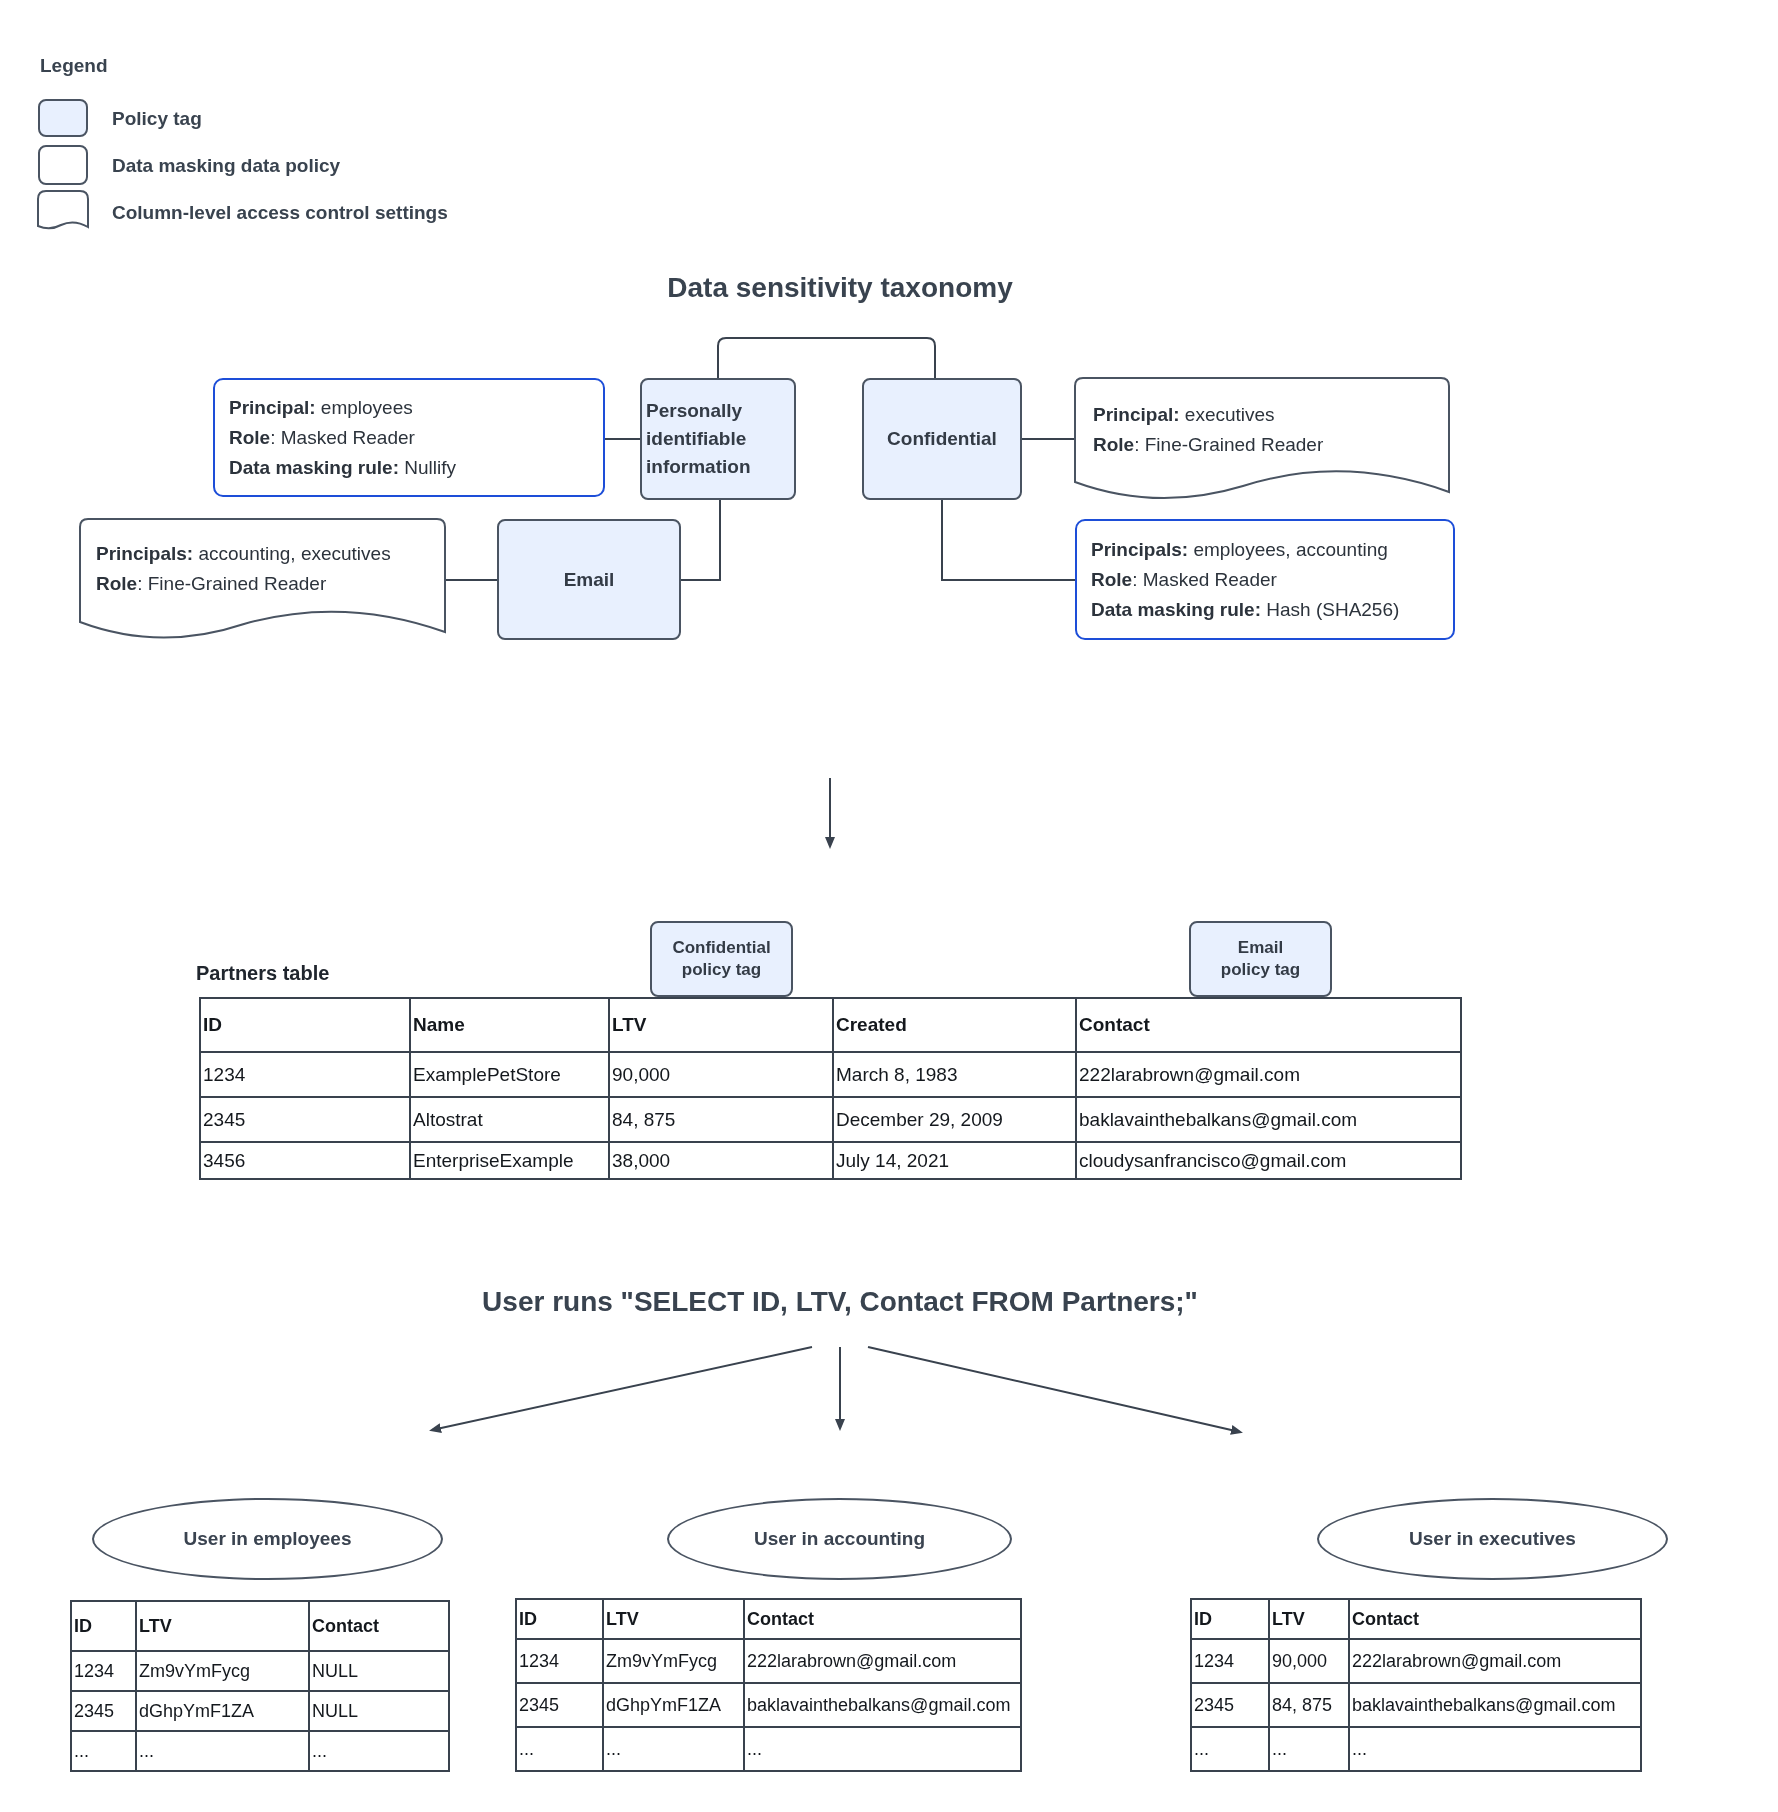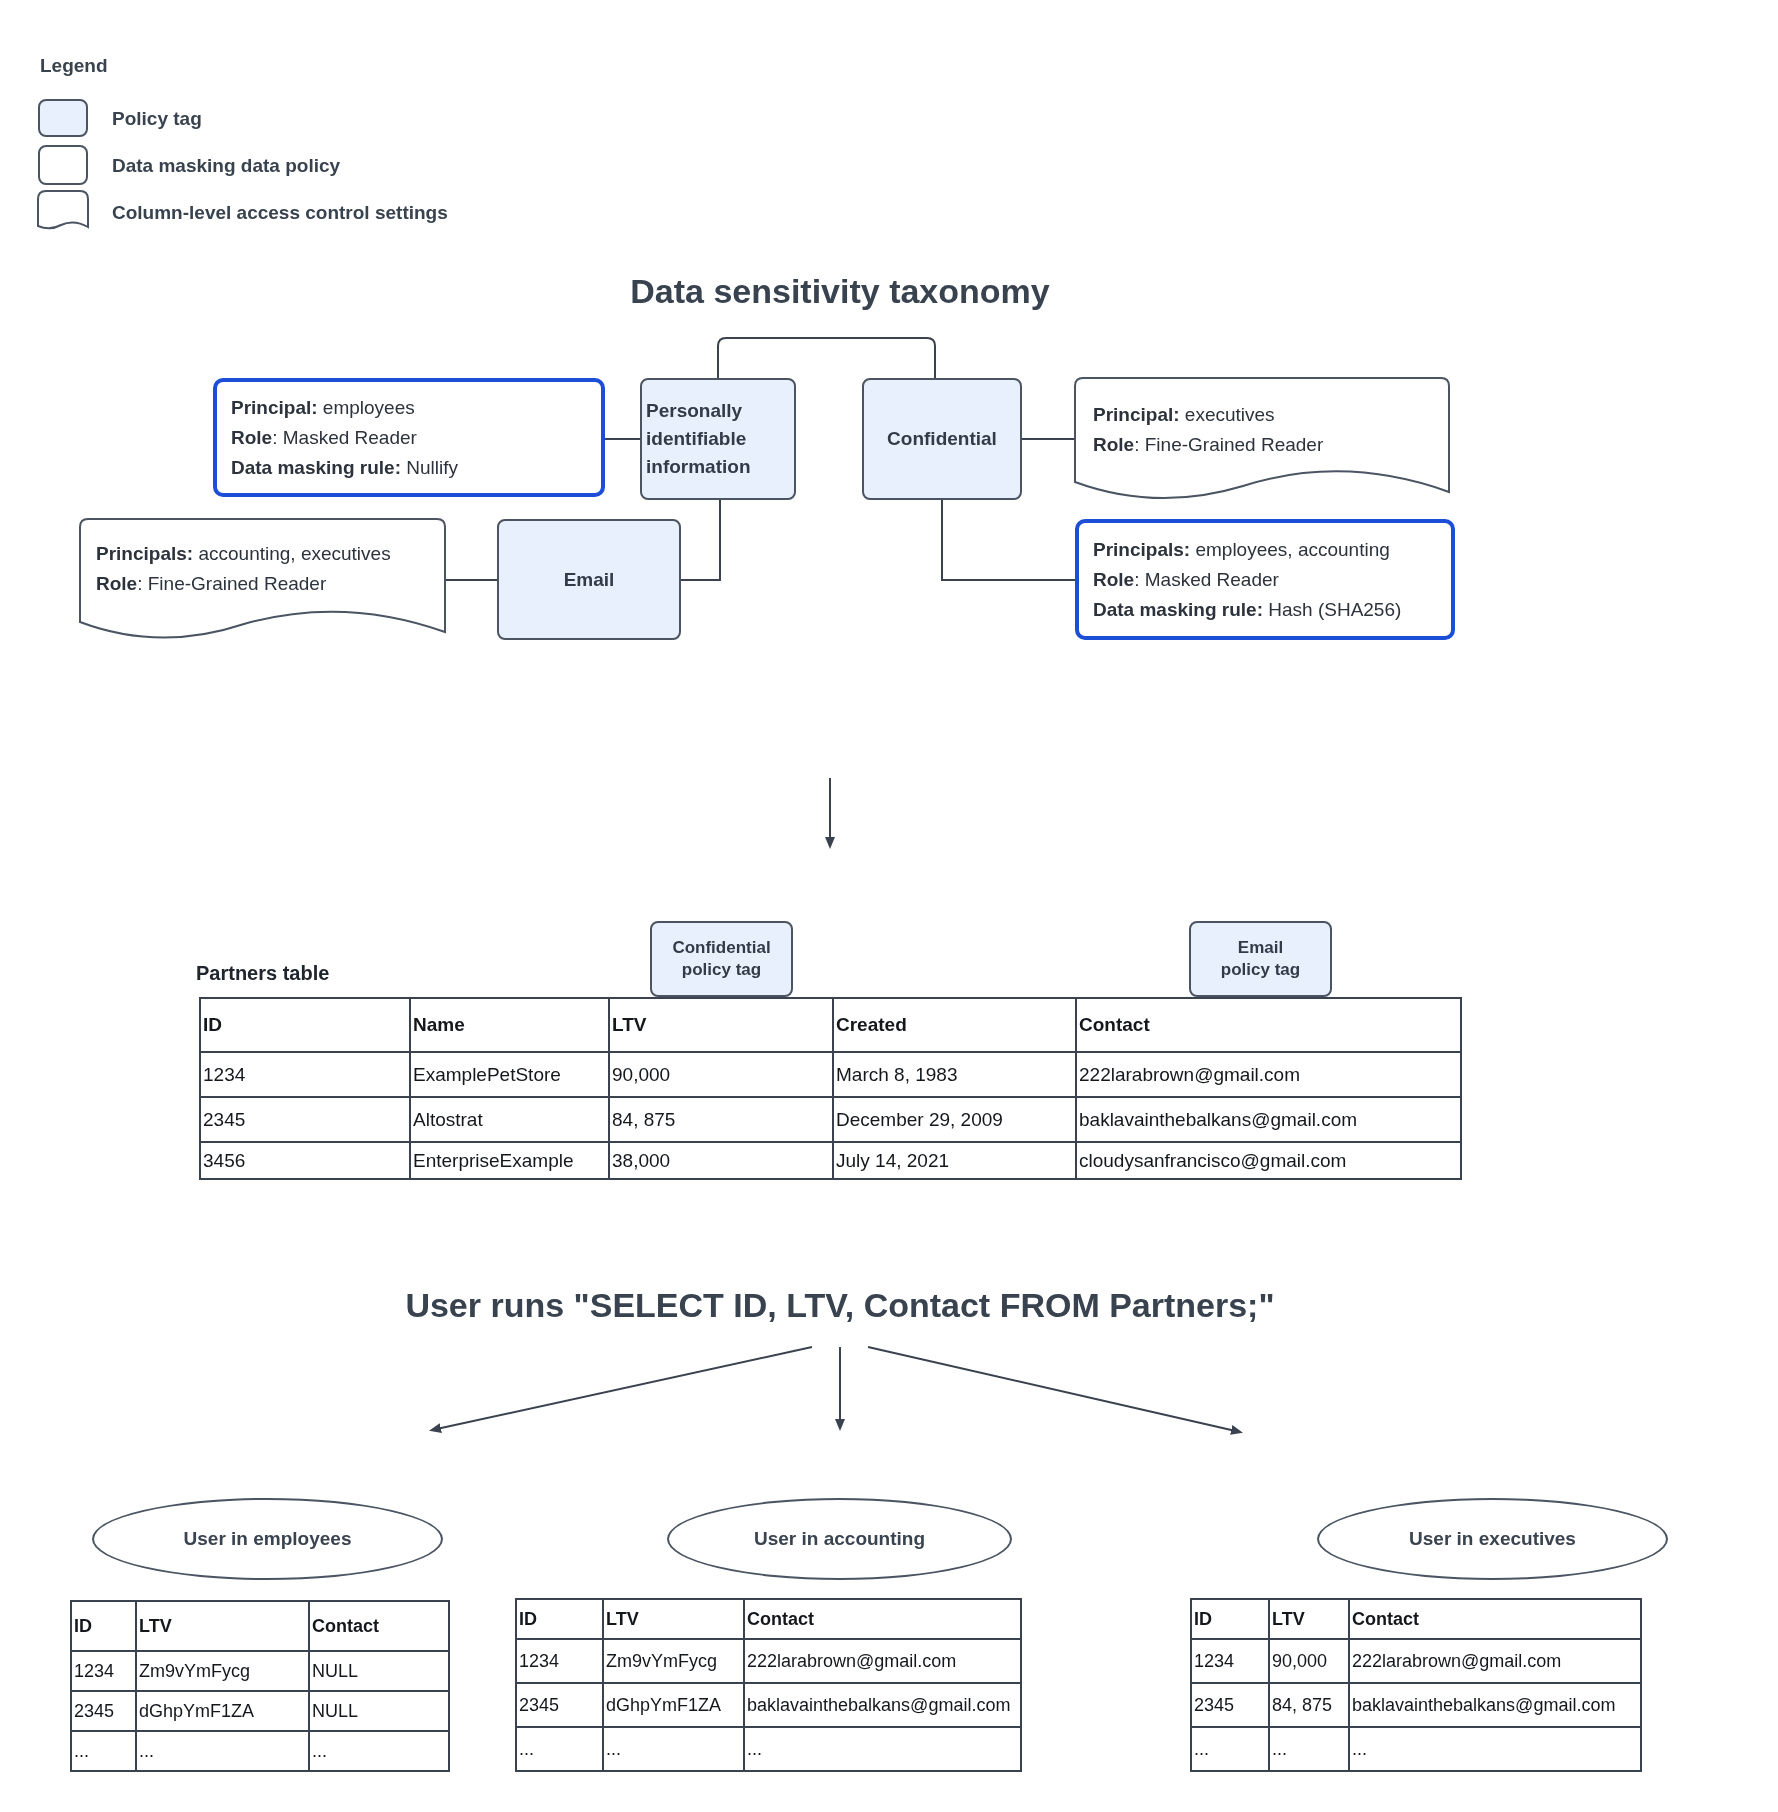--- a/index.html
+++ b/index.html
@@ -1,27 +1,27 @@
 <!DOCTYPE html>
 <html><head>
 <meta charset="utf-8">
 <style>
   html,body{margin:0;padding:0;background:#ffffff;font-family:"Liberation Sans",sans-serif;}
   .canvas{position:relative;width:1778px;height:1812px;background:#fff;overflow:hidden;}
   .overlay{position:absolute;left:0;top:0;width:1778px;height:1812px;z-index:0;}
   .abs{position:absolute;z-index:2;}
-  .heading{font-size:34px;font-weight:bold;color:#39434f;text-align:center;left:0;width:1680px;}
+  .heading{font-size:28px;font-weight:bold;color:#39434f;text-align:center;left:0;width:1680px;}
   .legend-title{font-size:19px;font-weight:bold;color:#39434f;}
   .legend-label{font-size:19px;font-weight:bold;color:#39434f;}
   .swatch{box-sizing:border-box;border:2px solid #4a5462;border-radius:8px;background:#fff;}
   .swatch.blue{background:#e8f0fe;}
   .node{box-sizing:border-box;border:2px solid #4a5462;border-radius:8px;background:#e8f0fe;
         display:flex;align-items:center;font-weight:bold;font-size:19px;color:#333b46;line-height:28px;}
   .node.center{justify-content:center;text-align:center;}
-  .note-round{box-sizing:border-box;border:4px solid #1d4ed8;border-radius:10px;background:#fff;
+  .note-round{box-sizing:border-box;border:2px solid #1d4ed8;border-radius:10px;background:#fff;
         display:flex;flex-direction:column;justify-content:center;padding-left:14px;}
   .note-text{display:flex;flex-direction:column;}
   .nline{font-size:19px;color:#2c333c;line-height:30px;white-space:nowrap;}
   .nline b{color:#2c333c;}
   .ptag{box-sizing:border-box;border:2px solid #4a5462;border-radius:8px;background:#e8f0fe;
         display:flex;flex-direction:column;align-items:center;justify-content:center;
         font-size:17px;font-weight:bold;color:#333b46;line-height:22px;z-index:3;}
   .tbl{border-collapse:collapse;table-layout:fixed;background:#fff;z-index:2;position:absolute;}
   .tbl th,.tbl td{border:2px solid #39424e;text-align:left;vertical-align:middle;
         font-size:19px;color:#14181d;overflow:hidden;padding:0 2px;}

